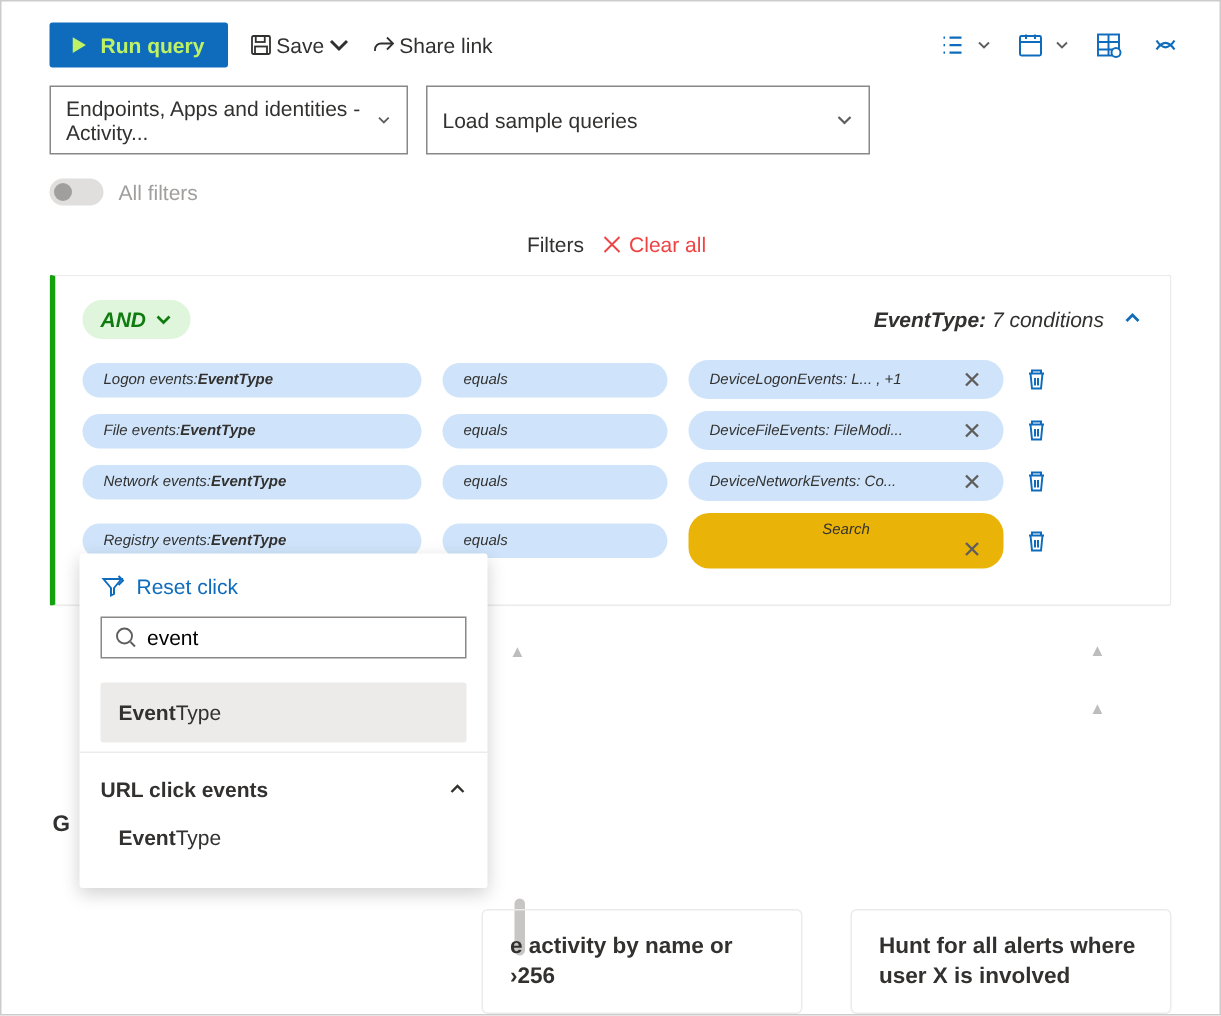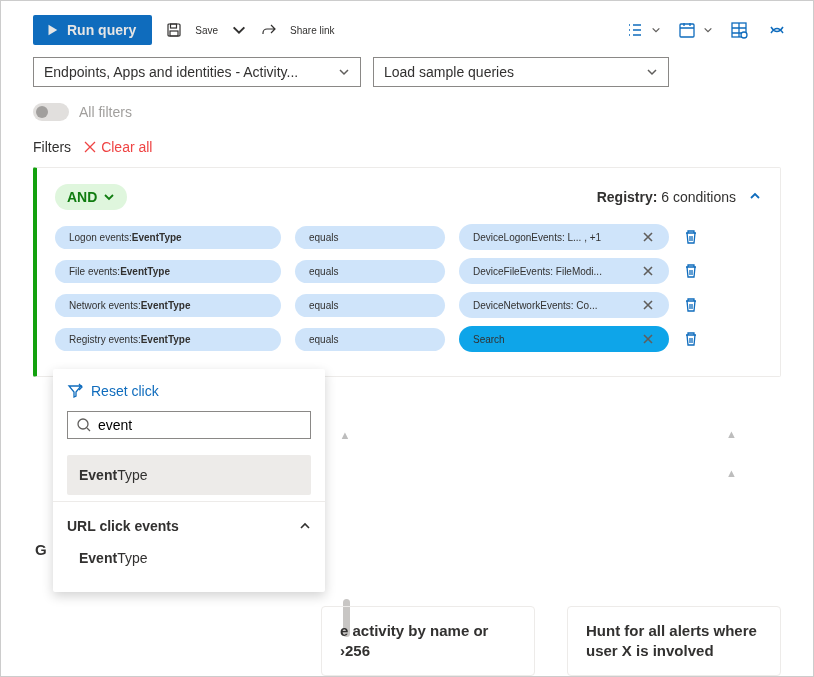--- a/index.html
+++ b/index.html
@@ -1,63 +1,63 @@
 <!DOCTYPE html>
 <html><head>
 <meta charset="utf-8">
 <style>
   * { box-sizing: border-box; margin: 0; padding: 0; font-family: "Segoe UI", -apple-system, sans-serif; }
   body { width: 814px; height: 677px; background: #fff; border: 1px solid #ccc; overflow: hidden; font-size: 14px; color: #323130; position: relative; }
 
   
   .toolbar { display: flex; align-items: center; padding: 14px 24px 12px 32px; gap: 14px; }
-  .btn-primary { background: #0f6cbd; color: #e5e5e5; border: none; padding: 7px 16px 7px 12px; border-radius: 2px; font-weight: 600; font-size: 14px; display: inline-flex; align-items: center; gap: 8px; cursor: pointer; }
+  .btn-primary { background: #0f6cbd; color: #bef264; border: none; padding: 7px 16px 7px 12px; border-radius: 2px; font-weight: 600; font-size: 14px; display: inline-flex; align-items: center; gap: 8px; cursor: pointer; }
   .btn-primary svg { width: 14px; height: 14px; }
-  .tool-link { display: inline-flex; align-items: center; gap: 13px; color: #323130; cursor: pointer; font-size: 10px; }
+  .tool-link { display: inline-flex; align-items: center; gap: 2px; color: #323130; cursor: pointer; font-size: 14px; }
   .tool-link svg { width: 16px; height: 16px; }
   .spacer { flex: 1; }
   .icon-btn { width: 24px; height: 24px; display: inline-flex; align-items: center; justify-content: center; color: #0f6cbd; cursor: pointer; }
   .icon-btn svg { width: 18px; height: 18px; }
 
   
   .selector-row { display: flex; gap: 12px; padding: 0 32px 16px 32px; }
   .select-box { border: 1px solid #8a8886; padding: 6px 10px; display: flex; align-items: center; justify-content: space-between; cursor: pointer; background: #fff; }
-  .select-box.scope { width: 328px; }
+  .select-box.scope { width: 239px; }
   .select-box.sample { width: 296px; }
   .select-box svg { width: 12px; height: 12px; color: #605e5c; }
 
   
   .filters-toggle-row { display: flex; align-items: center; gap: 10px; padding: 0 32px 18px 32px; }
   .toggle { width: 36px; height: 18px; border-radius: 10px; background: #e1dfdd; position: relative; cursor: pointer; }
   .toggle::after { content: ""; position: absolute; left: 3px; top: 3px; width: 12px; height: 12px; border-radius: 50%; background: #a19f9d; }
   .toggle-label { color: #a19f9d; }
 
   
-  .filters-header { display: flex; align-items: center; gap: 12px; padding: 0 24px 12px 32px; }
+  .filters-header { display: flex; align-items: center; gap: 12px; padding: 0 24px 12px 32px; justify-content: center; }
   .filters-header .lbl { font-size: 14px; }
   .clear-all { display: inline-flex; align-items: center; gap: 4px; color: #ef4444; cursor: pointer; }
   .clear-all svg { width: 14px; height: 14px; }
 
   
-  .filter-card { margin: 0 32px 0 32px; border: 1px solid #edebe9; border-left: 4px solid #13a10e; border-radius: 2px; padding: 16px 18px 16px 18px; position: relative; }
+  .filter-card { margin: 0 32px 0 32px; border: 1px solid #edebe9; border-left: 4px solid #13a10e; border-radius: 2px; padding: 16px 18px 16px 18px; position: relative; font-style: italic; }
   .card-head { display: flex; align-items: center; margin-bottom: 14px; }
   .and-pill { display: inline-flex; align-items: center; gap: 6px; background: #dff6dd; color: #107c10; font-weight: 700; padding: 5px 12px; border-radius: 14px; cursor: pointer; }
   .and-pill svg { width: 12px; height: 12px; }
   .includes { margin-left: auto; display: flex; align-items: center; gap: 12px; }
   .includes strong { font-weight: 700; }
   .chevron-up { color: #0f6cbd; cursor: pointer; }
   .chevron-up svg { width: 14px; height: 14px; }
 
   .cond-row { display: flex; align-items: center; gap: 14px; margin-bottom: 8px; }
   .pill { border-radius: 14px; padding: 6px 14px; font-size: 10px; display: flex; align-items: center; }
   .pill.col-field { background: #cfe4fa; width: 226px; }
   .pill.col-field b { font-weight: 600; }
   .pill.col-op { background: #cfe4fa; width: 150px; }
   .pill.col-val { background: #cfe4fa; width: 210px; position: relative; }
-  .pill.col-val.search { background: #0ea5e9; }
+  .pill.col-val.search { background: #eab308; flex-direction: column; }
   .pill.col-val .x-inpill { margin-left: auto; color: #605e5c; cursor: pointer; display: inline-flex; }
   .pill.col-val .x-inpill svg { width: 14px; height: 14px; }
   .trash { color: #0f6cbd; cursor: pointer; display: inline-flex; }
   .trash svg { width: 16px; height: 16px; }
   .val-text { white-space: nowrap; overflow: hidden; text-overflow: ellipsis; max-width: 160px; }
 
   
   .dropdown-panel { position: absolute; left: 52px; top: 368px; width: 272px; background: #fff; box-shadow: 0 4px 12px rgba(0,0,0,0.18); border-radius: 2px; padding: 14px 14px 8px 14px; }
   .reset-filter { display: flex; align-items: center; gap: 8px; color: #0f6cbd; margin-bottom: 12px; cursor: pointer; }
   .reset-filter svg { width: 16px; height: 16px; }
@@ -176,21 +176,21 @@
 
 <div class="filter-card">
   <div class="card-head">
     <div class="and-pill">
       <span>AND</span>
       <svg viewBox="0 0 12 12" fill="none" stroke="currentColor" stroke-width="1.8">
           <path d="M2 4l4 4 4-4"></path>
         </svg>
     </div>
     <div class="includes">
-      <span><strong>Registry:</strong> <span>6 conditions</span></span>
+      <span><strong>EventType:</strong> <span>7 conditions</span></span>
       <span class="chevron-up">
         <svg viewBox="0 0 14 14" fill="none" stroke="currentColor" stroke-width="1.8">
             <path d="M3 9l4-4 4 4"></path>
           </svg>
       </span>
     </div>
   </div>
 
   <div id="cond-container">
       <div class="cond-row">

